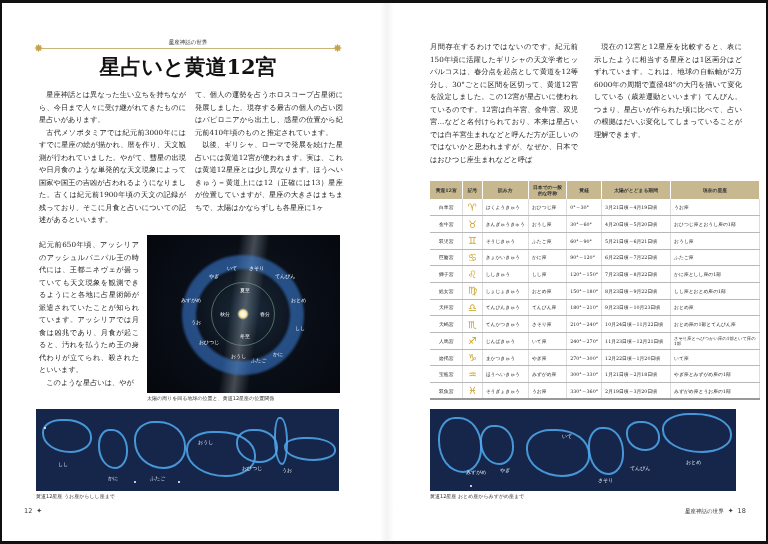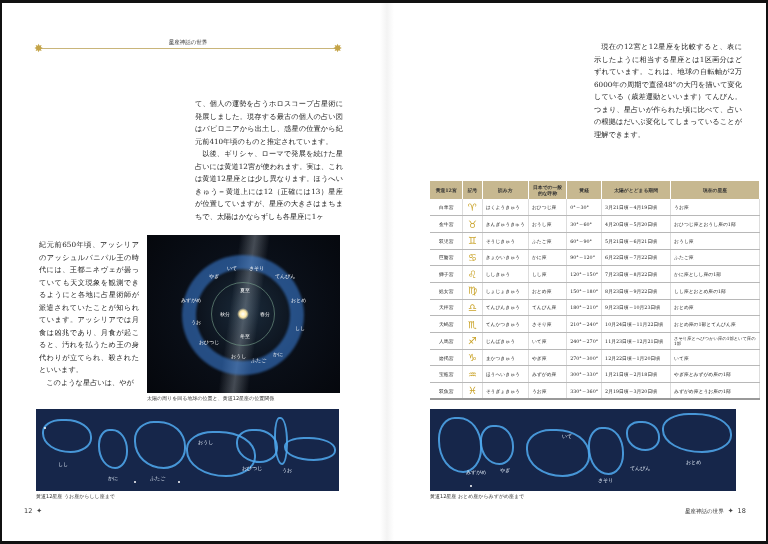--- a/index.html
+++ b/index.html
@@ -52,26 +52,31 @@
 <body>
 
 <div class="spread">
   <div class="gutter"></div>
 
   <div class="page page-left">
     <div class="kicker-line"></div>
     <div class="star l">✸</div>
     <div class="star r">✸</div>
     <div class="kicker"><span>星座神話の世界</span></div>
-
+    <h1 class="title">星占いと黄道12宮</h1>
+
+    <div class="body-text" style="left:37px; top:86px; width:147px;">
+      <p>星座神話とは異なった生い立ちを持ちながら、今日まで人々に受け継がれてきたものに星占いがあります。</p>
+      <p>古代メソポタミアでは紀元前3000年にはすでに星座の絵が描かれ、暦を作り、天文観測が行われていました。やがて、彗星の出現や日月食のような単発的な天文現象によって国家や国王の吉凶が占われるようになりました。古くは紀元前1900年頃の天文の記録が残っており、そこに月食と占いについての記述があるといいます。</p>
+    </div>
     <div class="body-text" style="left:37px; top:236px; width:100px;">
       <p class="noindent">紀元前650年頃、アッシリアのアッシュルバニパル王の時代には、王都ニネヴェが曇っていても天文現象を観測できるようにと各地に占星術師が派遣されていたことが知られています。アッシリアでは月食は凶兆であり、月食が起こると、汚れを払うため王の身代わりが立てられ、殺されたといいます。</p>
       <p>このような星占いは、やが</p>
     </div>
-    <div class="body-text" style="left:193px; top:86px; width:148px;margin-top:9px;">
+    <div class="body-text" style="left:193px; top:86px; width:148px;">
       <p class="noindent">て、個人の運勢を占うホロスコープ占星術に発展しました。現存する最古の個人の占い図はバビロニアから出土し、惑星の位置から紀元前410年頃のものと推定されています。</p>
       <p>以後、ギリシャ、ローマで発展を続けた星占いには黄道12宮が使われます。実は、これは黄道12星座とは少し異なります。ほうへいきゅう＝黄道上には12（正確には13）星座が位置していますが、星座の大きさはまちまちで、太陽はかならずしも各星座に1ヶ</p>
     </div>
 
     <div class="photo-zodiac">
       <div class="mw"></div>
       <div class="ring"></div>
       <div class="orbit"></div>
       <div class="sun"></div>
       <span class="lbl" style="left:62px;top:38px">やぎ</span>
@@ -112,20 +117,23 @@
       <span class="lbl" style="left:246px;top:58px">うお</span>
     </div>
     <div class="caption" style="left:34px; top:490px;">黄道12星座 うお座からしし座まで</div>
 
     <div class="folio" style="left:22px;">
       <span>12</span><span class="star-s">✦</span>
     </div>
   </div>
 
   <div class="page page-right">
+    <div class="body-text" style="left:44px; top:38px; width:148px;">
+      <p class="noindent">月間存在するわけではないのです。紀元前150年頃に活躍したギリシャの天文学者ヒッパルコスは、春分点を起点として黄道を12等分し、30°ごとに区間を区切って、黄道12宮を設定しました。この12宮が星占いに使われているのです。12宮は白羊宮、金牛宮、双児宮…などと名付けられており、本来は星占いでは白羊宮生まれなどと呼んだ方が正しいのではないかと思われますが、なぜか、日本ではおひつじ座生まれなどと呼ば</p>
+    </div>
     <div class="body-text" style="left:208px; top:38px; width:148px;">
       <p>現在の12宮と12星座を比較すると、表に示したように相当する星座とは1区画分はどずれています。これは、地球の自転軸が2万6000年の周期で直径48°の大円を描いて変化している（歳差運動といいます）てんびん。つまり、星占いが作られた頃に比べて、占いの根拠はだいぶ変化してしまっていることが理解できます。</p>
     </div>
   </div>
 
   <table class="ztable">
     <thead>
       <tr>
         <th style="width:36px">黄道12宮</th>
         <th style="width:20px">記号</th>

